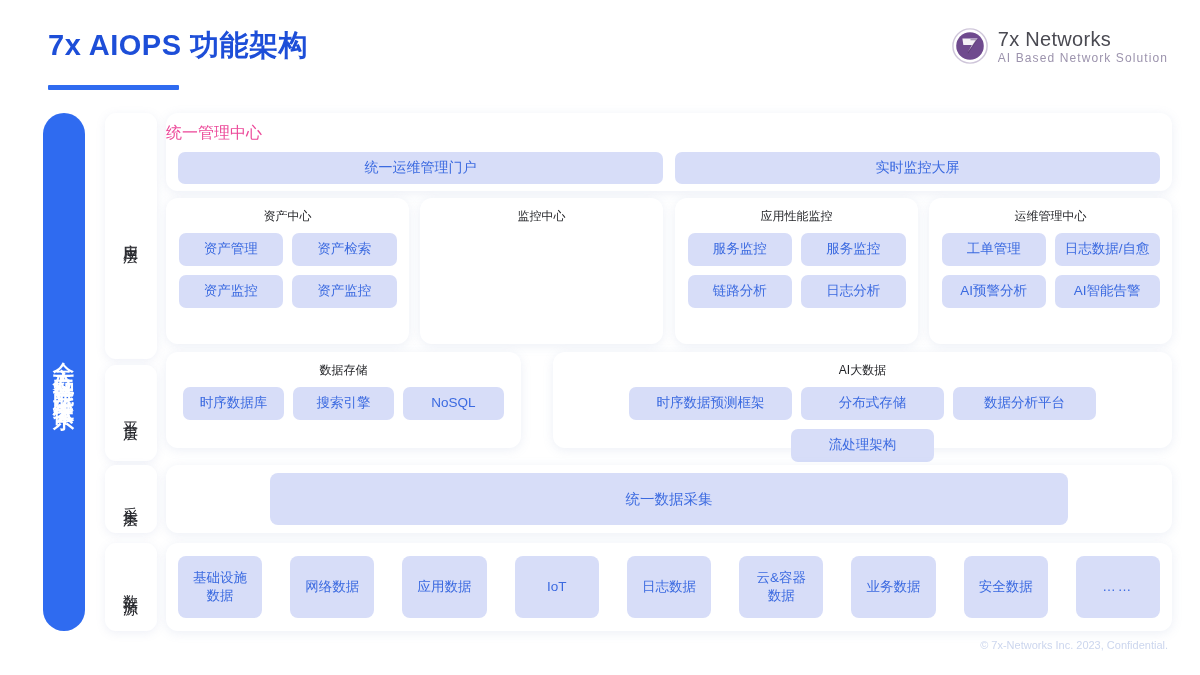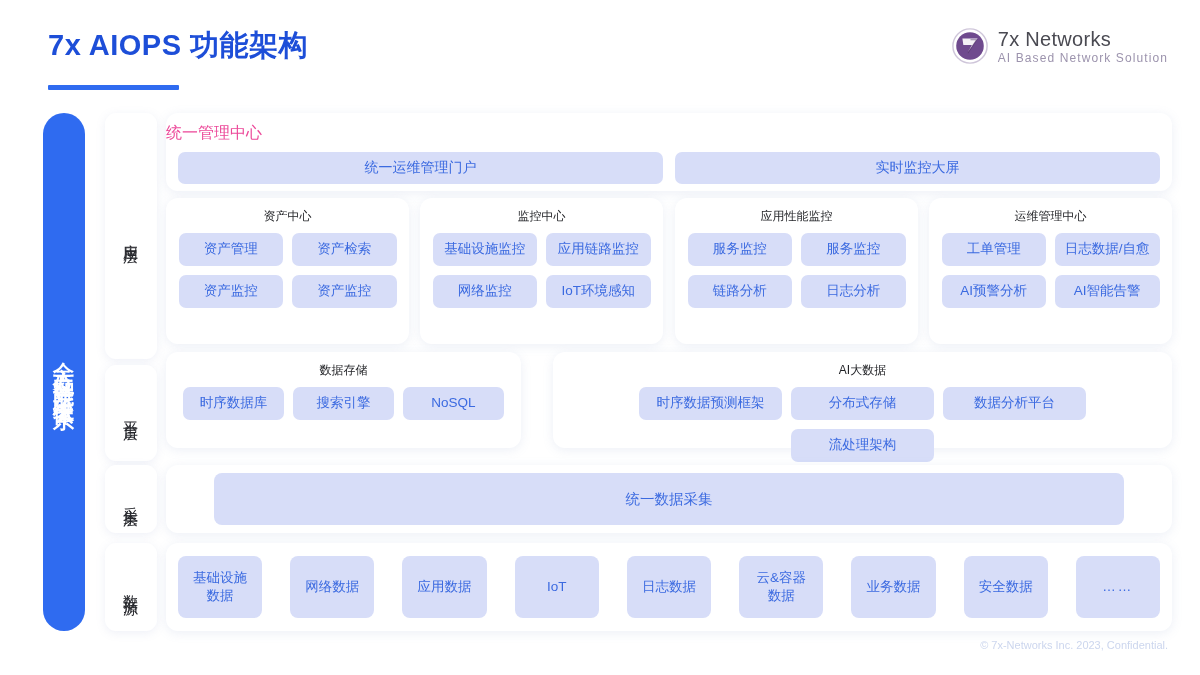--- a/index.html
+++ b/index.html
@@ -213,21 +213,21 @@
     width: 1006px;
     height: 68px;
     background: #ffffff;
     border-radius: 12px;
     box-shadow: 0 2px 11px rgba(120, 140, 190, 0.14);
     display: flex;
     align-items: center;
     justify-content: center;
   }
   .collect-bar {
-    width: 910px;
+    width: 798px;
     height: 52px;
     background: #d7ddf8;
     border-radius: 8px;
     color: #3b6ae0;
     font-size: 14.5px;
     display: flex;
     align-items: center;
     justify-content: center;
   }
 
@@ -327,26 +327,20 @@
     <div class="chip-grid">
       <div class="chip two-col">资产管理</div>
       <div class="chip two-col">资产检索</div>
       <div class="chip two-col">资产监控</div>
       <div class="chip two-col">资产监控</div>
     </div>
   </div>
 
   <div class="group-card" style="left:420px; top:98px; width:243px; height:146px;">
     <div class="group-title">监控中心</div>
-    <div class="chip-grid">
-      <div class="chip two-col">基础设施监控</div>
-      <div class="chip two-col">应用链路监控</div>
-      <div class="chip two-col">网络监控</div>
-      <div class="chip two-col">IoT环境感知</div>
-    </div>
   </div>
 
   <div class="group-card" style="left:675px; top:98px; width:243px; height:146px;">
     <div class="group-title">应用性能监控</div>
     <div class="chip-grid">
       <div class="chip two-col">服务监控</div>
       <div class="chip two-col">服务监控</div>
       <div class="chip two-col">链路分析</div>
       <div class="chip two-col">日志分析</div>
     </div>
@@ -367,21 +361,21 @@
     <div class="chip-grid">
       <div class="chip" style="width:101px;">时序数据库</div>
       <div class="chip" style="width:101px;">搜索引擎</div>
       <div class="chip" style="width:101px;">NoSQL</div>
     </div>
   </div>
 
   <div class="group-card" style="left:553px; top:252px; width:619px; height:96px;">
     <div class="group-title">AI大数据</div>
     <div class="chip-grid">
-      <div class="chip" style="width:143px;text-align:right;">时序数据预测框架</div>
+      <div class="chip" style="width:163px;text-align:right;">时序数据预测框架</div>
       <div class="chip" style="width:143px;">分布式存储</div>
       <div class="chip" style="width:143px;">数据分析平台</div>
       <div class="chip" style="width:143px;">流处理架构</div>
     </div>
   </div>
 
   <div class="collect-card">
     <div class="collect-bar">统一数据采集</div>
   </div>
 

